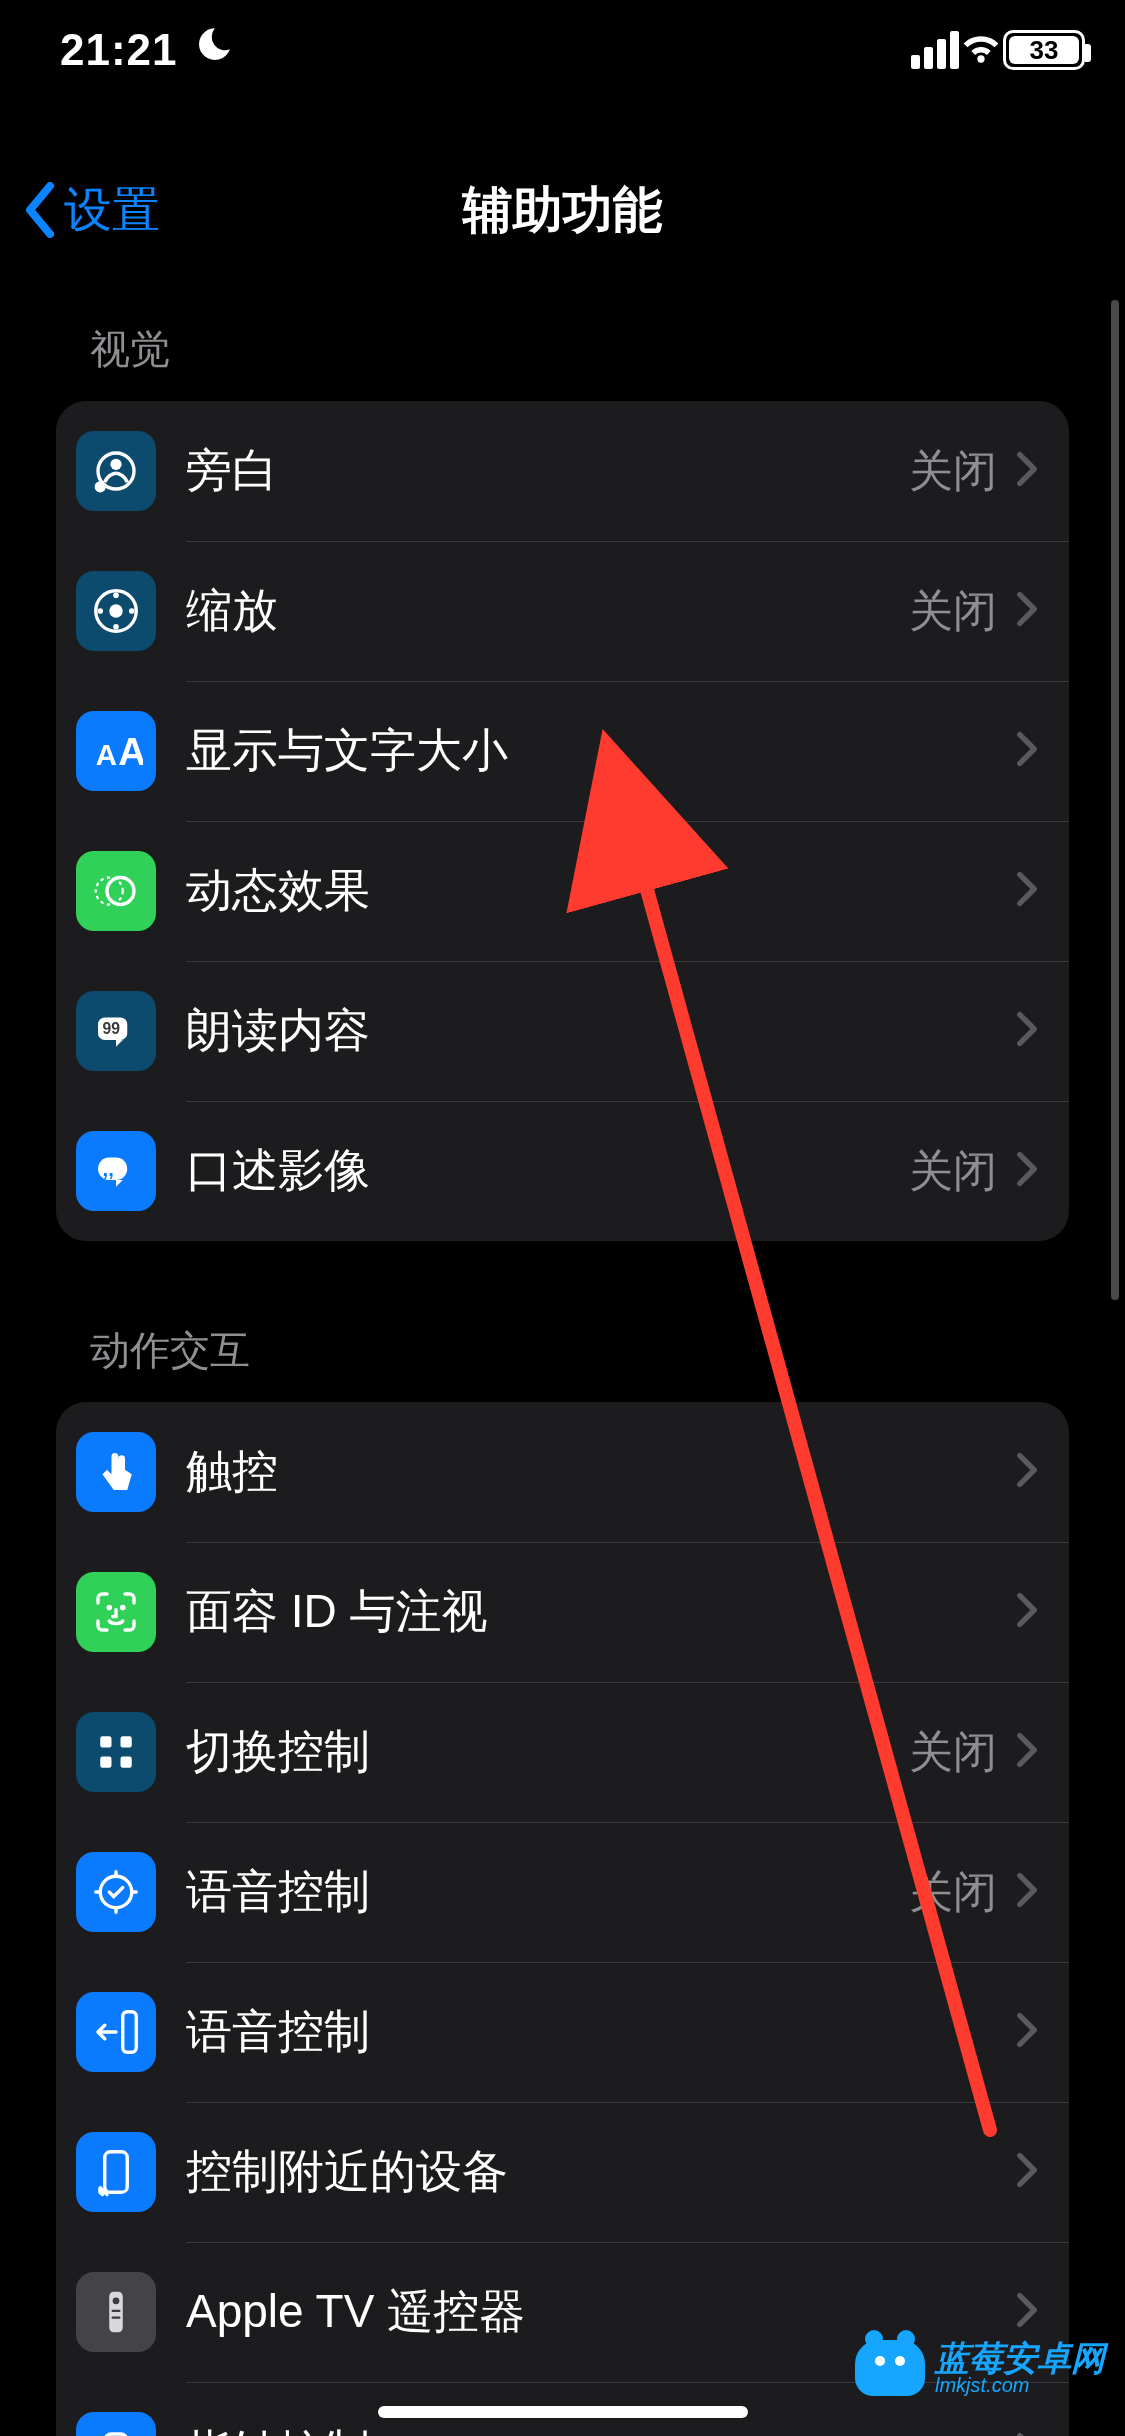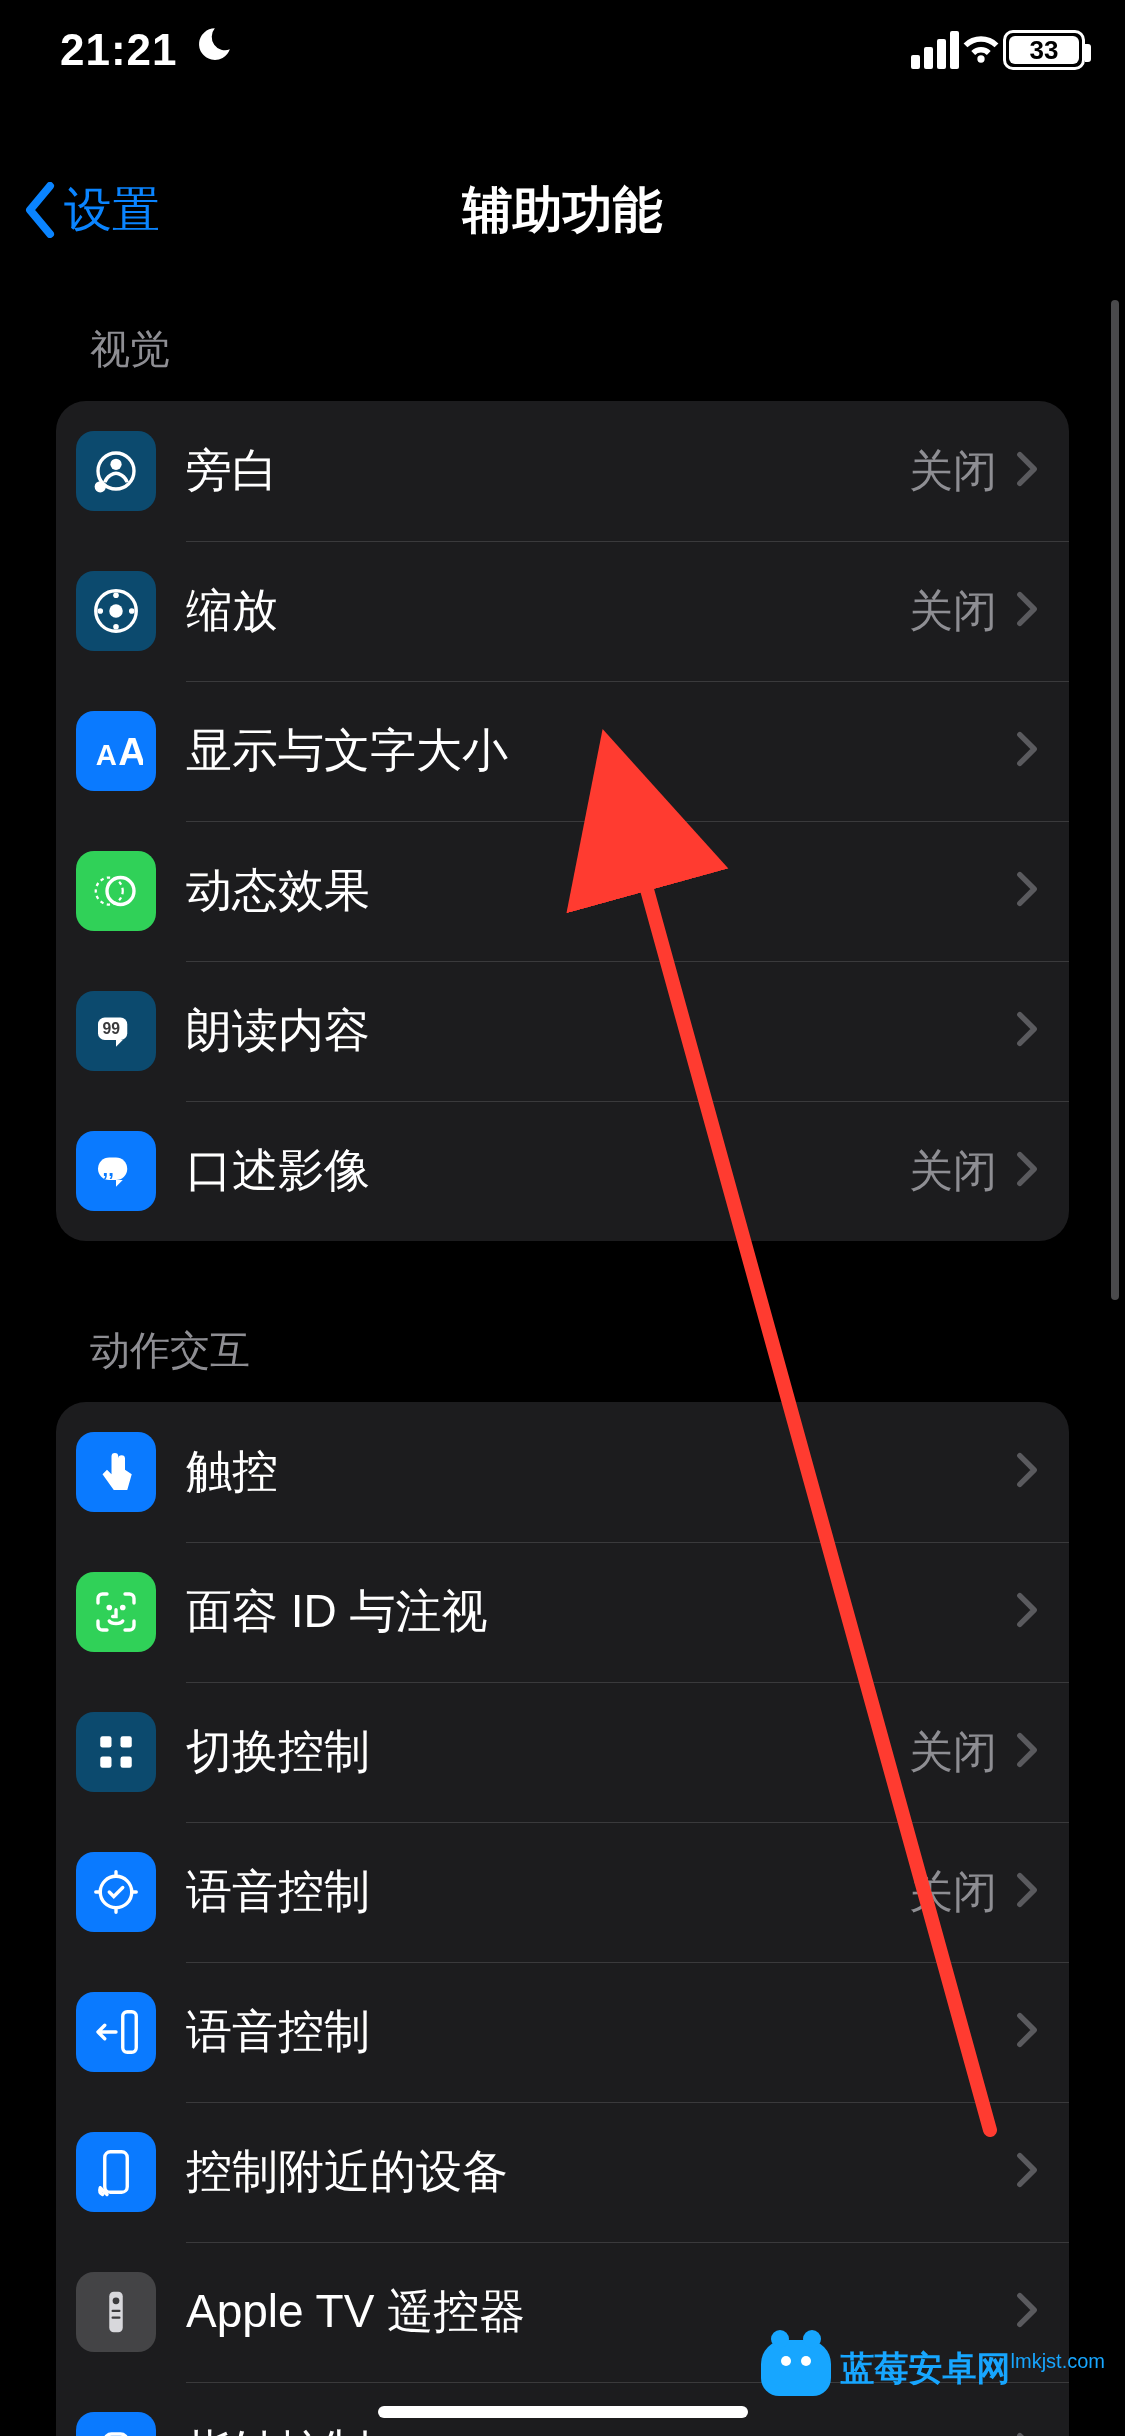--- a/index.html
+++ b/index.html
@@ -55,21 +55,21 @@
   
   .home-ind { position:absolute; bottom:18px; left:50%; transform:translateX(-50%); width:370px; height:12px; background:#fff; border-radius:6px; }
 
   
   .wm { position:absolute; right:20px; bottom:40px; display:flex; align-items:center; gap:10px; }
   .wm .badge { width:70px; height:56px; background:#17a6ff; border-radius:24px 24px 18px 18px; position:relative; }
   .wm .badge::before, .wm .badge::after { content:""; position:absolute; top:-10px; width:18px; height:18px; background:#17a6ff; border-radius:50%; }
   .wm .badge::before { left:10px; } .wm .badge::after { right:10px; }
   .wm .eyes { position:absolute; top:16px; left:0; right:0; display:flex; justify-content:center; gap:10px; }
   .wm .eyes span { width:10px; height:10px; background:#fff; border-radius:50%; }
-  .wm .txt { display:flex; flex-direction:row; line-height:1; }
+  .wm .txt { display:flex; flex-direction:column; line-height:1;font-style:italic; }
   .wm .txt .t1 { color:#17a6ff; font-size:34px; font-weight:700; }
   .wm .txt .t2 { color:#17a6ff; font-size:20px; }
 </style>
 </head>
 <body>
 
 <div class="screen">
 
   <div class="status-bar">
     <div class="status-left">

